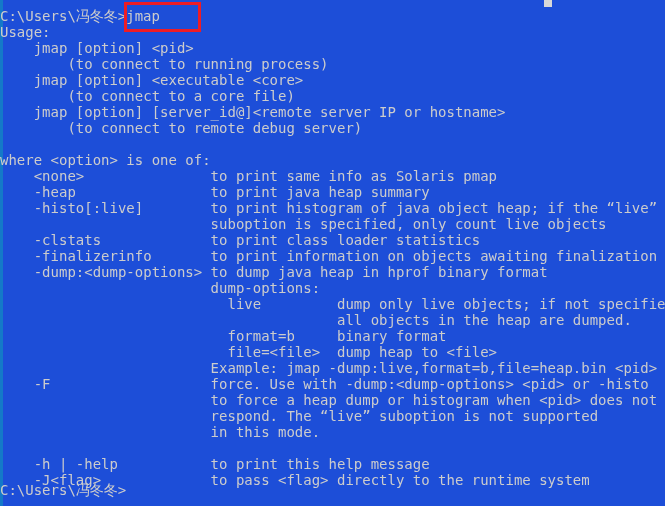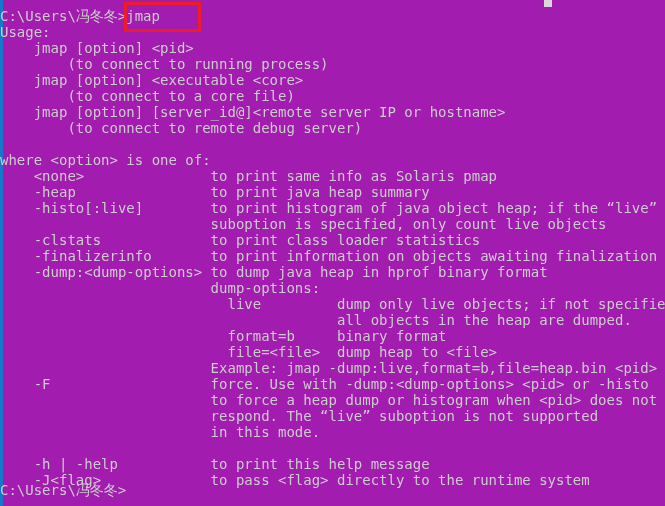--- a/index.html
+++ b/index.html
@@ -4,21 +4,21 @@
 <style>
   html, body {
     margin: 0;
     padding: 0;
     background: #000000;
   }
   #terminal {
     position: relative;
     width: 665px;
     height: 506px;
-    background: #a21caf;
+    background: #1d4ed8;
     overflow: hidden;
     font-family: "DejaVu Sans Mono", "Liberation Mono", monospace;
   }
   
   #left-bar {
     position: absolute;
     left: 0px;
     top: 0px;
     width: 3px;
     height: 506px;

